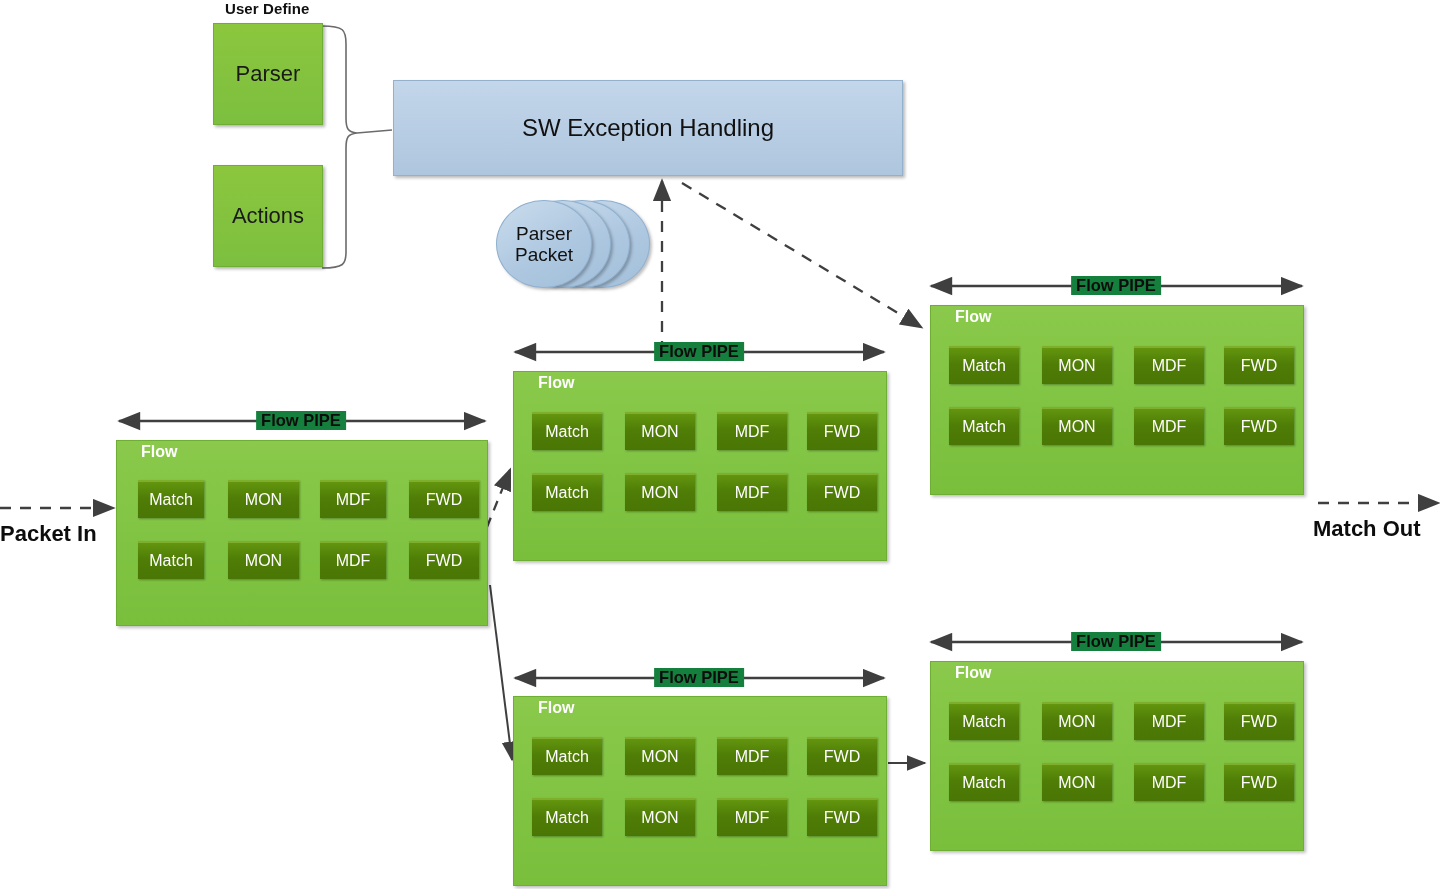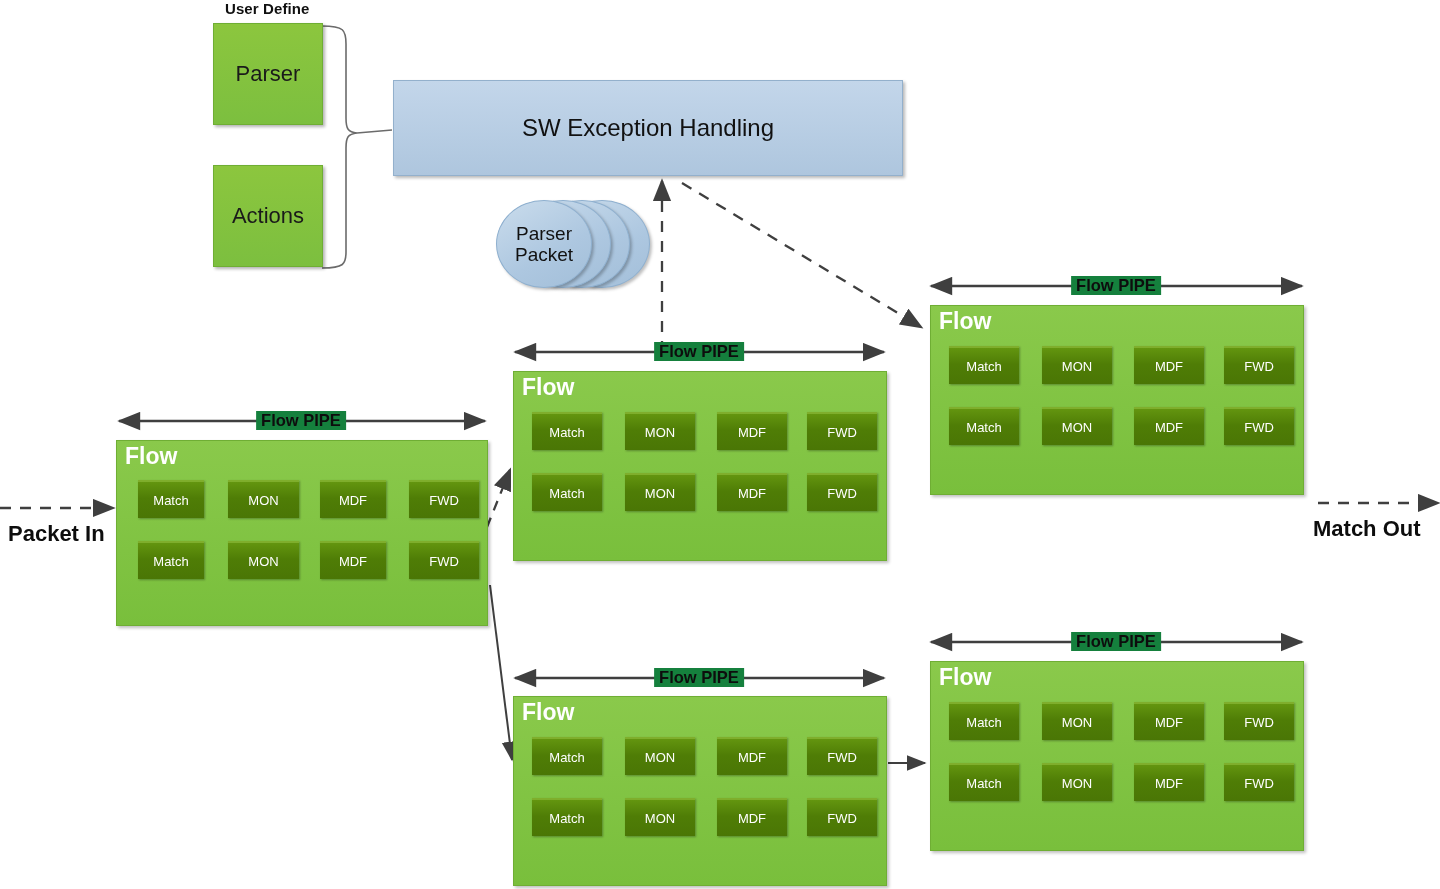--- a/index.html
+++ b/index.html
@@ -103,38 +103,38 @@
   .flow-box {
     position: absolute;
     box-sizing: border-box;
     background: #7DC242;
     background: linear-gradient(180deg, #8AC94B 0%, #79bf3c 100%);
     border: 1px solid #6FAE34;
     box-shadow: 2px 2px 3px rgba(0,0,0,0.25);
   }
   .flow-title {
     position: absolute;
-    left: 8px;
+    left: 24px;
     top: 2px;
-    font-size: 23px;
+    font-size: 16px;
     font-weight: bold;
     color: #ffffff;
     line-height: 1.15;
   }
   .cell {
     position: absolute;
     box-sizing: border-box;
     background: linear-gradient(180deg, #63950f 0%, #4f7d06 45%, #4a7605 100%);
     background-color: #4F7D06;
     border-top: 2px solid #7fae2c;
     display: flex;
     align-items: center;
     justify-content: center;
     color: #ffffff;
-    font-size: 13px;
+    font-size: 16px;
     box-shadow: 1px 1px 2px rgba(0,0,0,0.30);
   }
 
   
   .io-label {
     position: absolute;
     font-size: 22px;
     font-weight: bold;
     color: #0d0d0d;
     white-space: nowrap;
@@ -205,21 +205,21 @@
   <div class="pp-stack" style="left:496px; top:196px; width:156px; height:92px;">
     <div class="pp-circle" style="left:58px; top:4px; width:94px; height:86px;"></div>
     <div class="pp-circle" style="left:38px; top:4px; width:94px; height:86px;"></div>
     <div class="pp-circle" style="left:19px; top:4px; width:94px; height:86px;"></div>
     <div class="pp-circle pp-front" style="left:0px; top:4px; width:94px; height:86px;">
       <span>Parser</span>
       <span>Packet</span>
     </div>
   </div>
 
-  <div class="io-label" style="left:8px; top:521px;">Packet In</div>
+  <div class="io-label" style="left:0; top:521px;">Packet In</div>
   <div class="io-label" style="left:1313px; top:516px;">Match Out</div>
 
   <div class="pipe-label" style="left:301px; top:411px;">Flow PIPE</div>
   <div class="pipe-label" style="left:699px; top:342px;">Flow PIPE</div>
   <div class="pipe-label" style="left:1116px; top:276px;">Flow PIPE</div>
   <div class="pipe-label" style="left:699px; top:668px;">Flow PIPE</div>
   <div class="pipe-label" style="left:1116px; top:632px;">Flow PIPE</div>
 
   <div class="flow-box" style="left:116px; top:440px; width:372px; height:186px;">
     <div class="flow-title">Flow</div>

